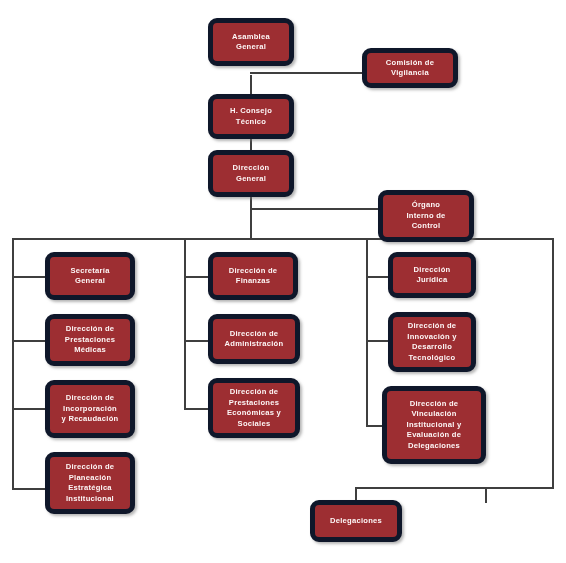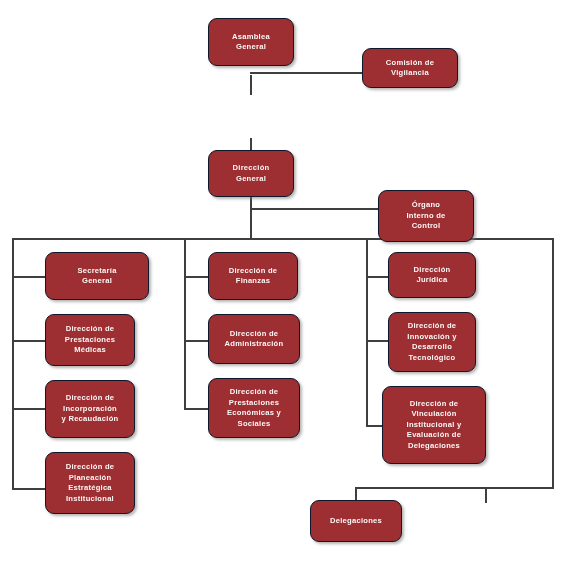--- a/index.html
+++ b/index.html
@@ -24,21 +24,21 @@
     background: #3f3f3f;
   }
   .line.h { height: 2px; }
   .line.v { width: 2px; }
 
   
   .node {
     position: absolute;
     box-sizing: border-box;
     background: #9d2e32;
-    border: 1px solid #0f172a;
+    border: 5px solid #0f172a;
     border-radius: 9px;
     box-shadow: 2px 2px 3px rgba(120,120,120,0.55);
     color: #fdf6f6;
     font-weight: bold;
     font-size: 7.6px;
     line-height: 10.5px;
     letter-spacing: 0.25px;
     display: flex;
     align-items: center;
     justify-content: center;
@@ -87,33 +87,37 @@
   <div class="node" style="left:208px; top:18px; width:86px; height:48px;">
     <span>Asamblea
 General</span>
   </div>
 
   <div class="node" style="left:362px; top:48px; width:96px; height:40px;">
     <span>Comisión de
 Vigilancia</span>
   </div>
 
+  <div class="node" style="left:208px; top:94px; width:86px; height:45px;">
+    <span>H. Consejo
+Técnico</span>
+  </div>
 
   <div class="node" style="left:208px; top:150px; width:86px; height:47px;">
     <span>Dirección
 General</span>
   </div>
 
   <div class="node" style="left:378px; top:182px; width:96px; height:52px;margin-top:8px;">
     <span>Órgano
 Interno de
 Control</span>
   </div>
 
-  <div class="node" style="left:45px; top:252px; width:104px; height:48px;">
+  <div class="node" style="left:45px; top:252px; width:90px; height:48px;">
     <span>Secretaría
 General</span>
   </div>
 
   <div class="node" style="left:45px; top:314px; width:90px; height:52px;">
     <span>Dirección de
 Prestaciones
 Médicas</span>
   </div>
 

